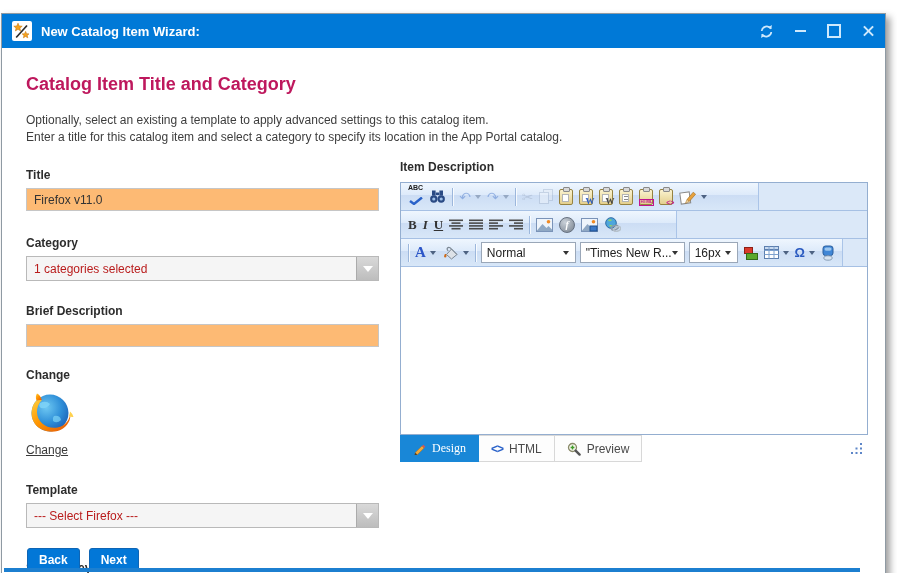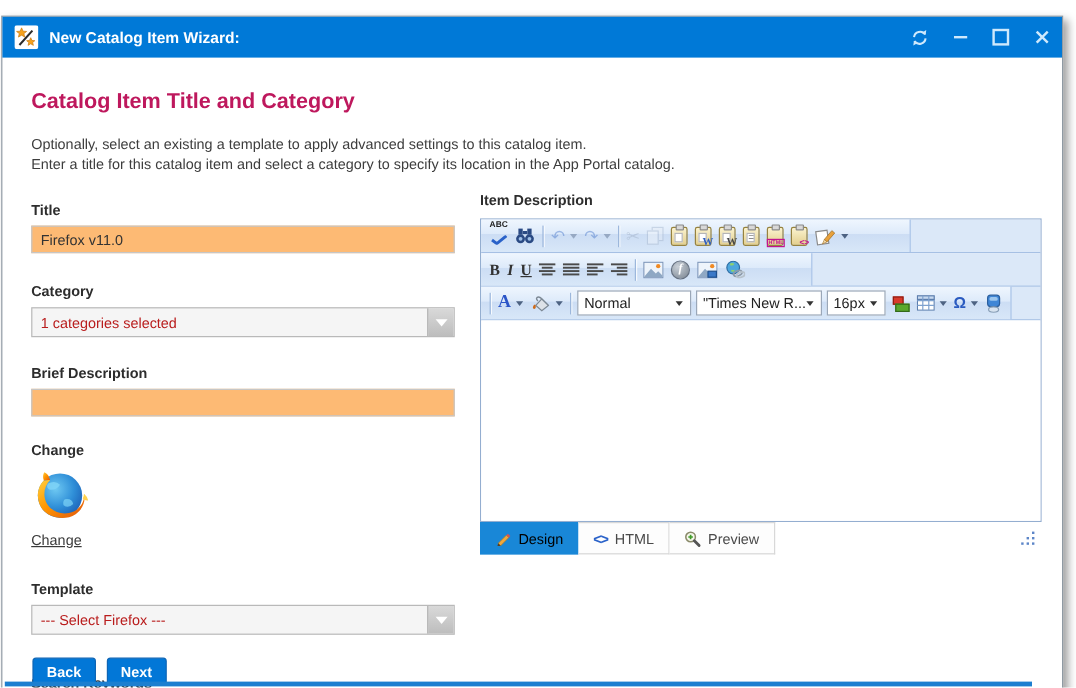--- a/index.html
+++ b/index.html
@@ -105,21 +105,21 @@
        font-size:12px;color:#222;padding:0 5px;box-sizing:border-box;margin:0 2px;cursor:pointer;}
   .mini-select .msv{white-space:nowrap;overflow:hidden;}
   .msa{margin-left:auto;width:0;height:0;border-left:3.5px solid transparent;border-right:3.5px solid transparent;border-top:4px solid #333;padding-left:0;margin-right:1px;flex:none;}
   .w-style{width:102px;}.w-font{width:110px;}.w-size{width:52px;}
   .editor-content{height:167px;background:#fff;cursor:text;}
 
   
   .tabrow{display:flex;align-items:center;margin-top:0;height:27px;}
   .tab{height:25px;display:flex;align-items:center;gap:6px;padding:0 12px;font-size:12px;color:#4a4a4a;
        background:#fdfdfd;border:1px solid #d8d8d8;border-left:none;cursor:pointer;}
-  .tab.active{background:#1987d7;color:#000000;border:1px solid #1987d7;}
+  .tab.active{background:#1987d7;color:#ffffff;border:1px solid #1987d7;font-family:Liberation Serif, serif;}
   .tab .htmlg{color:#2a62c9;font-weight:bold;font-size:12px;letter-spacing:-1px;}
   .grip{margin-left:auto;margin-right:6px;width:12px;height:12px;position:relative;cursor:nwse-resize;}
   .grip i{position:absolute;right:0;top:0;width:2.5px;height:2.5px;background:#5d86c8;
       box-shadow:0 4.5px #5d86c8,-4.5px 4.5px #5d86c8,0 9px #5d86c8,-4.5px 9px #5d86c8,-9px 9px #5d86c8;}
 </style>
 </head>
 <body>
 
 <div class="win">
 

